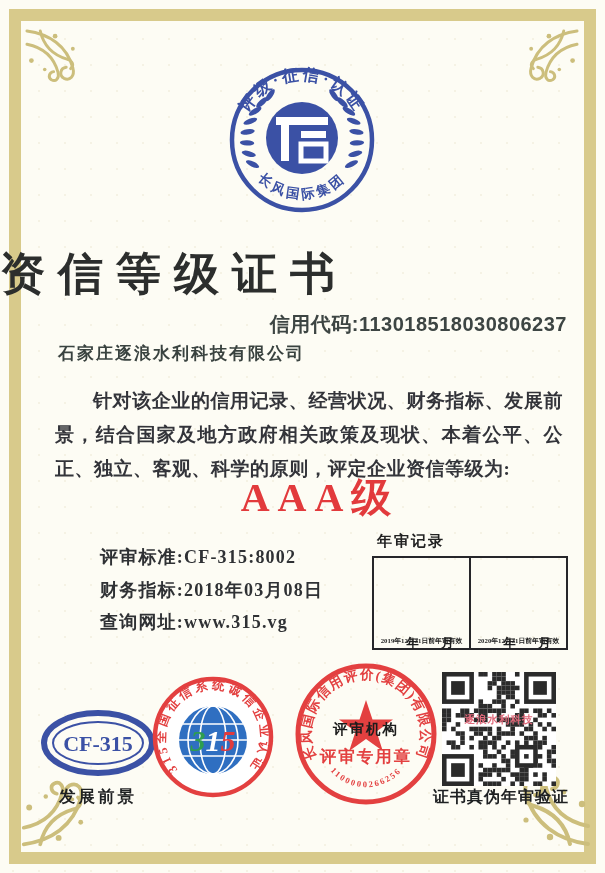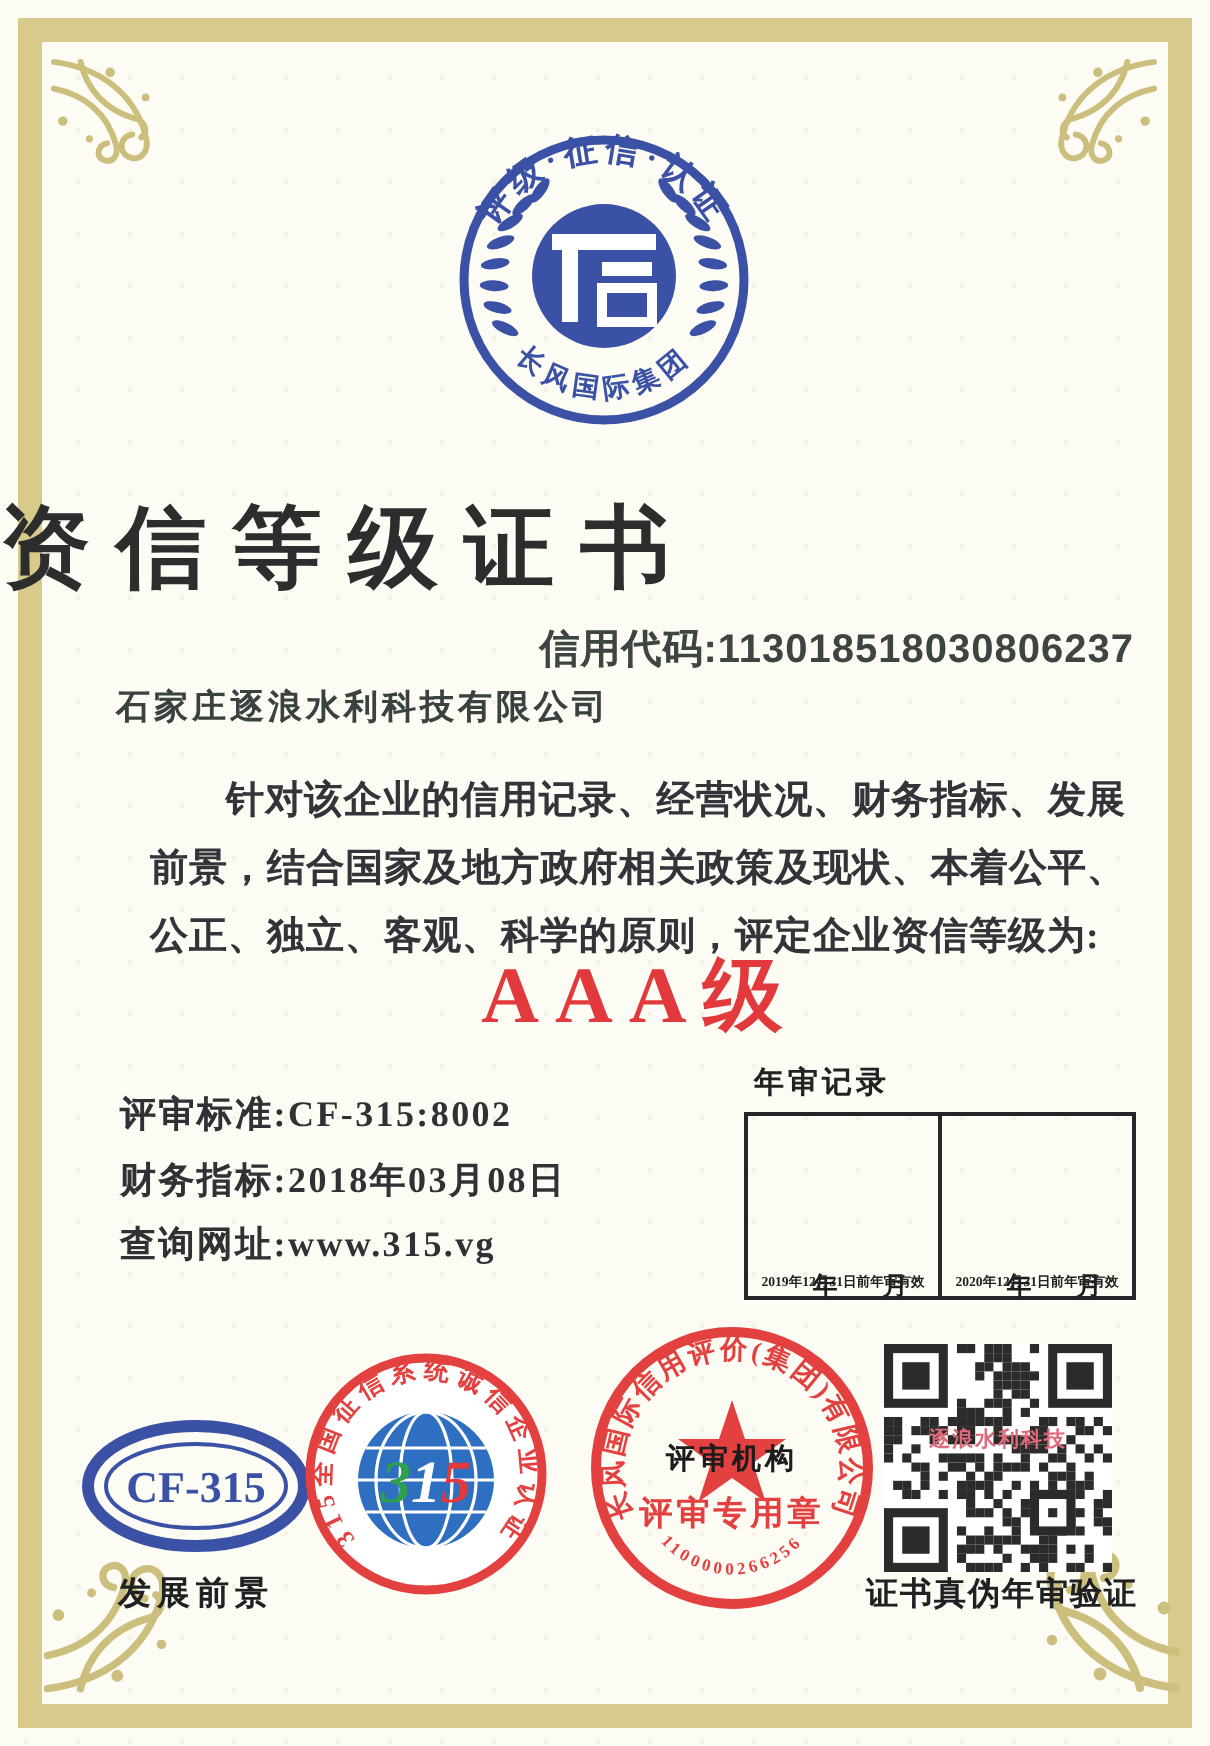--- a/index.html
+++ b/index.html
@@ -10,25 +10,25 @@
   .corner{position:absolute;}
   .emblem{position:absolute;left:217px;top:55px;}
   .title{position:absolute;left:0;right:0;top:244px;text-align:left;
          font-family:"Liberation Sans", sans-serif;font-weight:900;font-size:45px;
          letter-spacing:13px;color:#2c2e2d;}
   .credit-code{position:absolute;left:0;right:38px;top:311px;text-align:right;
          font-family:"Liberation Sans", sans-serif;font-weight:700;font-size:20px;color:#3d4543;letter-spacing:.5px;}
   .company{position:absolute;left:58px;top:342px;font-family:"Liberation Sans", sans-serif;
          font-weight:800;font-size:17px;color:#39423f;letter-spacing:2px;}
   .body-par{position:absolute;left:55px;right:42px;top:384px;font-size:19px;font-weight:700;
-         line-height:34px;color:#33343a;text-indent:2em;text-align:justify;letter-spacing:.5px;margin-left:20px;}
+         line-height:34px;color:#33343a;text-indent:2em;text-align:justify;letter-spacing:.5px;}
   .grade{position:absolute;left:0;right:0;top:470px;text-align:center;font-size:40px;font-weight:800;
          color:var(--red,#e23a3c);letter-spacing:8px;padding-left:35px;}
   .details{position:absolute;left:60px;top:541px;font-size:18px;font-weight:700;color:#2f3134;letter-spacing:1.2px;}
-  .details div{height:32.5px;line-height:32.5px;}
+  .details div{height:32.5px;line-height:32.5px;margin-left:40px;}
   .review-label{position:absolute;left:377px;top:532px;font-size:15px;font-weight:700;color:#222;letter-spacing:2px;}
   .review-box{position:absolute;left:372px;top:556px;width:192px;height:90px;border:2px solid #26262a;display:flex;}
   .review-cell{flex:1;position:relative;}
   .review-cell.first{border-right:2px solid #26262a;}
   .ym{position:absolute;left:0;right:0;bottom:13px;font-size:12.5px;font-weight:700;color:#1d1d1f;}
   .ym .y{position:absolute;left:34%;} .ym .m{position:absolute;right:16%;}
   .note{position:absolute;left:0;right:0;bottom:2px;font-size:6.8px;font-weight:700;color:#222;text-align:center;white-space:nowrap;}
   .caption{position:absolute;font-weight:700;color:#1e2022;text-align:center;}
   .cap-cf{left:40px;width:116px;top:786px;font-size:16.5px;letter-spacing:3px;}
   .cap-qr{left:428px;width:146px;top:787px;font-size:16px;letter-spacing:1px;}

